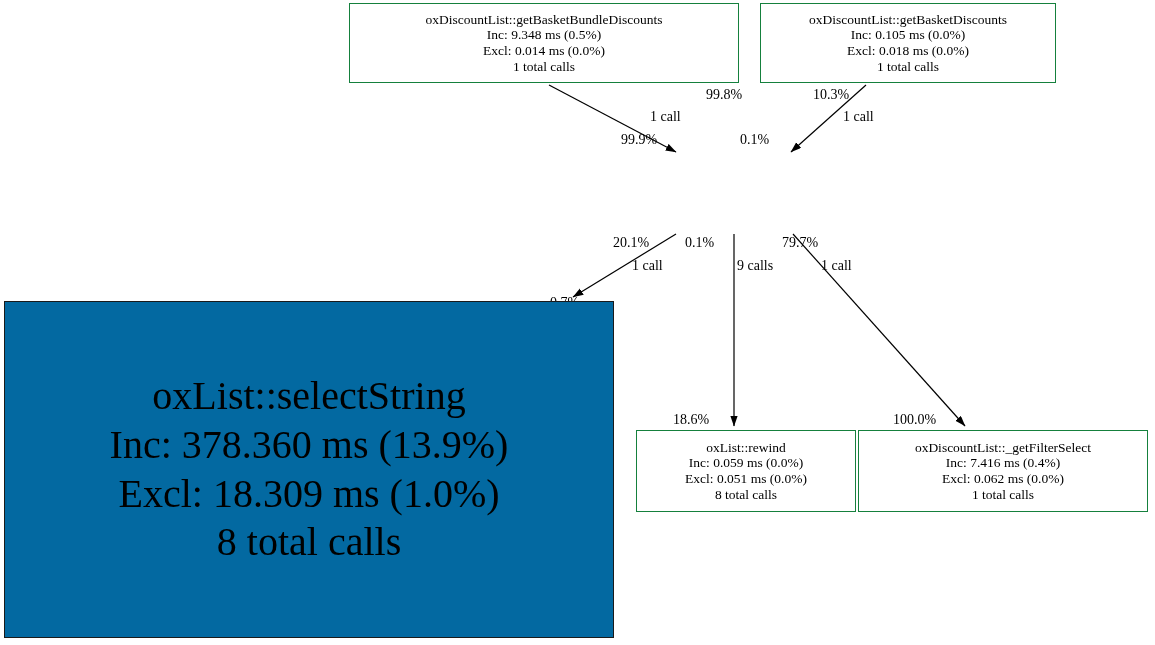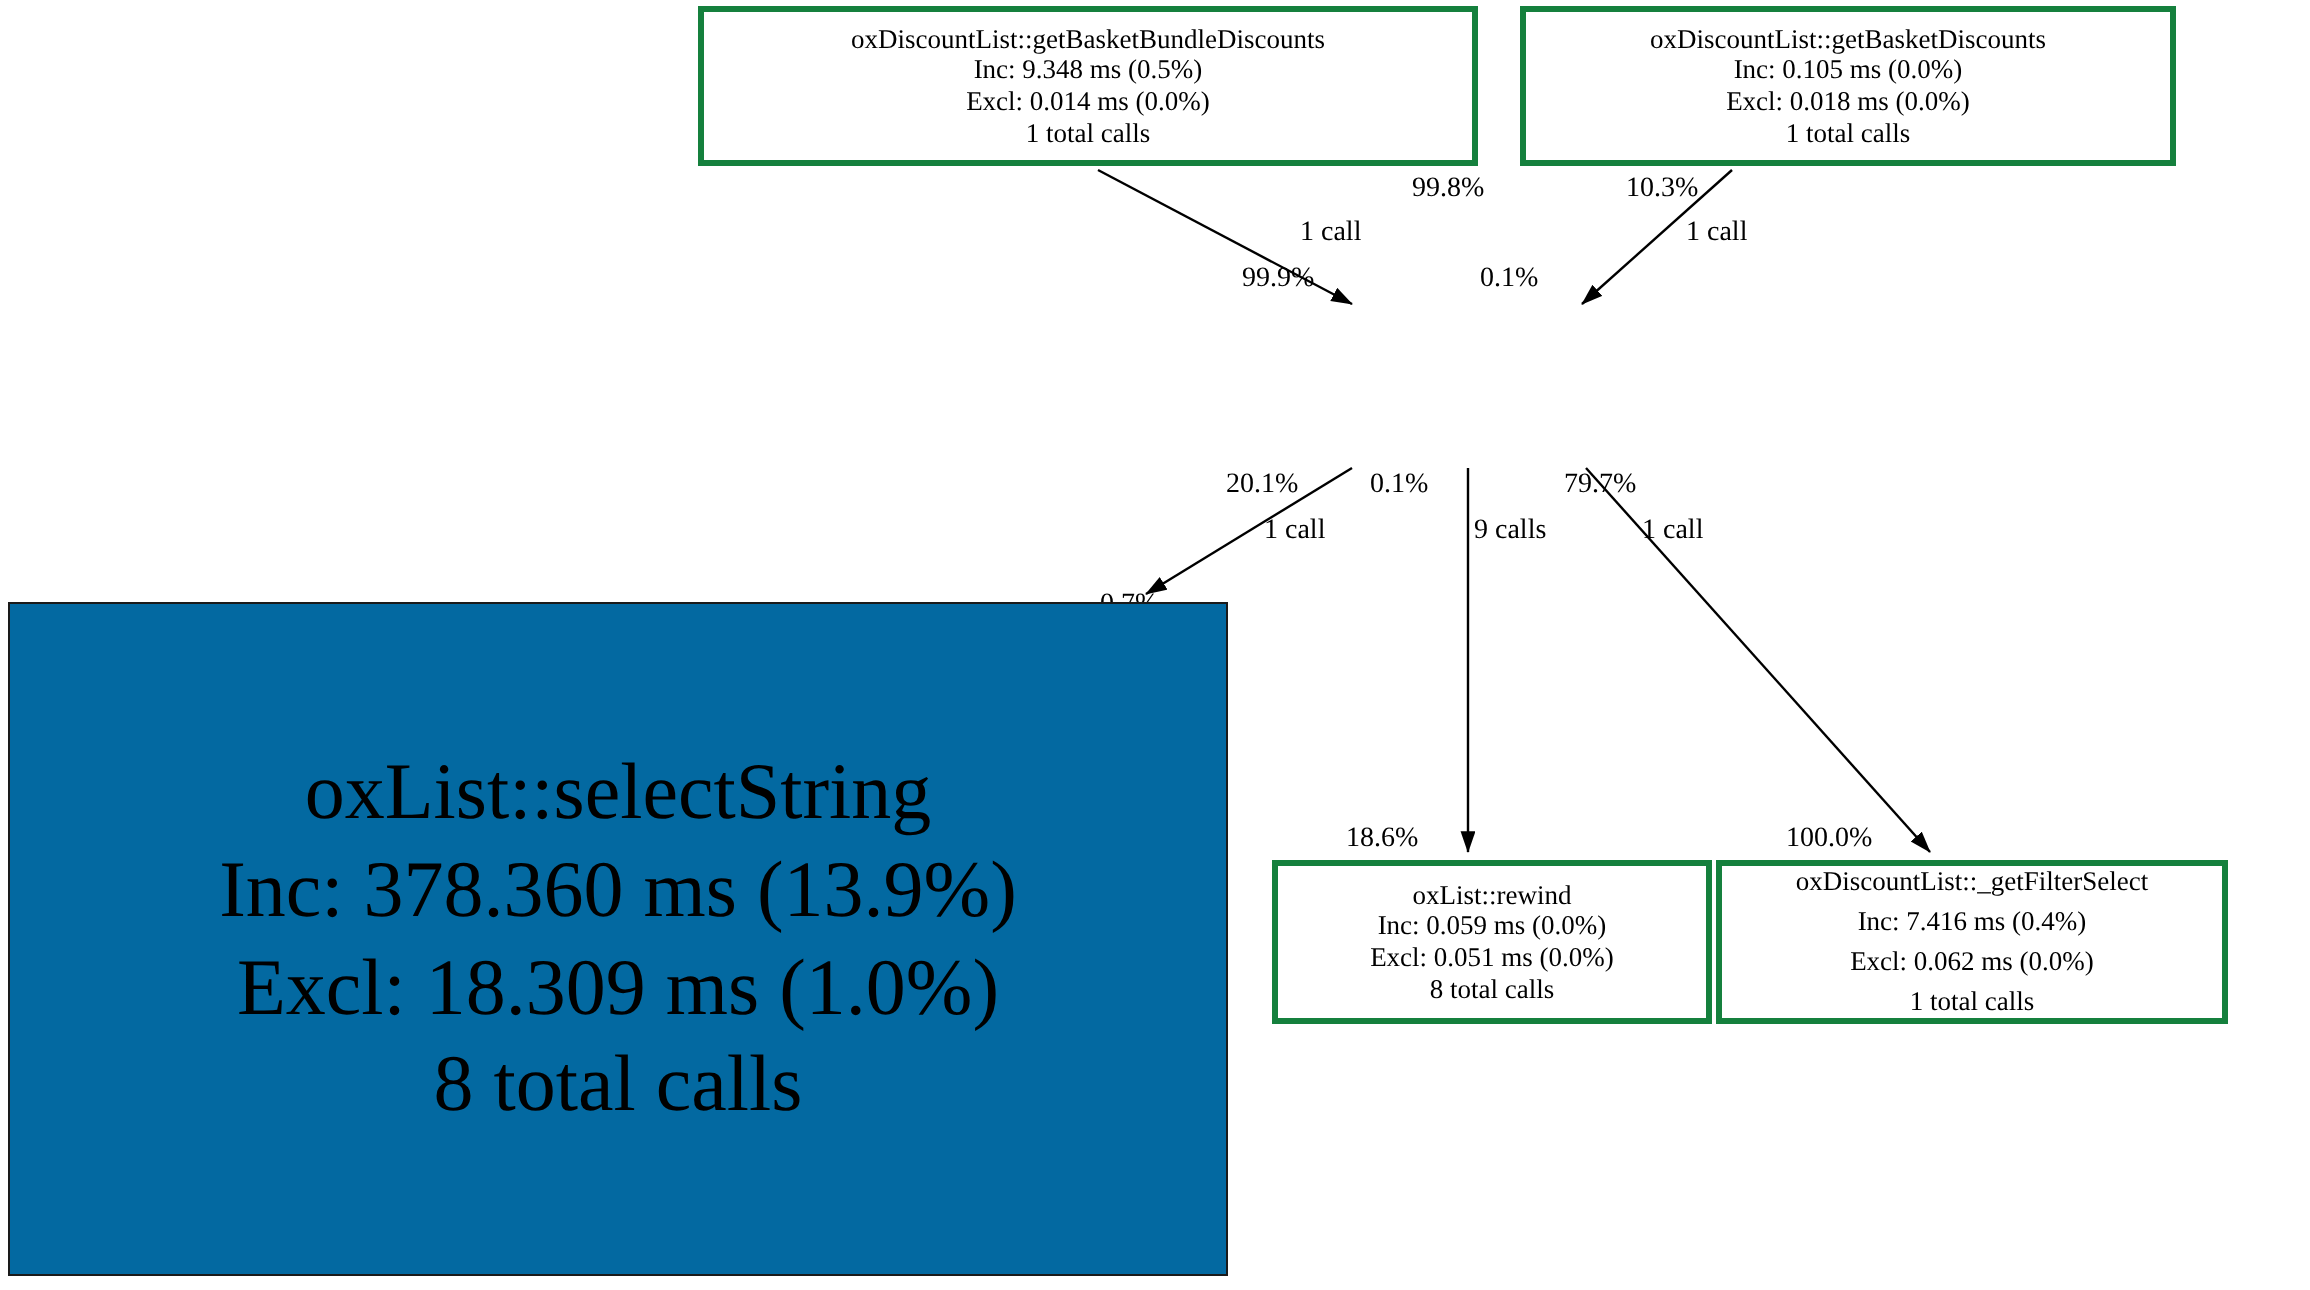--- a/index.html
+++ b/index.html
@@ -11,21 +11,21 @@
     position: relative;
     width: 1155px;
     height: 645px;
     background: #ffffff;
     overflow: hidden;
     font-family: "Liberation Serif", "DejaVu Serif", serif;
   }
   .node {
     position: absolute;
     box-sizing: border-box;
-    border: 3px solid #15803d;
+    border: 1px solid #15803d;
     background: #ffffff;
     display: flex;
     flex-direction: column;
     align-items: center;
     justify-content: center;
     text-align: center;
     color: #000000;
     line-height: 1.16;
   }
   .node .line {
@@ -97,21 +97,21 @@
   <div class="edge-label" style="left:821px; top:259px;">1 call</div>
   <div class="edge-label" style="left:893px; top:413px;">100.0%</div>
 
   <div class="node small" style="left:349px; top:3px; width:390px; height:80px;">
     <span class="line">oxDiscountList::getBasketBundleDiscounts</span>
     <span class="line">Inc: 9.348 ms (0.5%)</span>
     <span class="line">Excl: 0.014 ms (0.0%)</span>
     <span class="line">1 total calls</span>
   </div>
 
-  <div class="node small" style="left:760px; top:3px; width:328px; height:80px;">
+  <div class="node small" style="left:760px; top:3px; width:296px; height:80px;">
     <span class="line">oxDiscountList::getBasketDiscounts</span>
     <span class="line">Inc: 0.105 ms (0.0%)</span>
     <span class="line">Excl: 0.018 ms (0.0%)</span>
     <span class="line">1 total calls</span>
   </div>
 
 
   <div class="node highlight" style="left:4px; top:301px; width:610px; height:337px;">
     <span class="line">oxList::selectString</span>
     <span class="line">Inc: 378.360 ms (13.9%)</span>
@@ -119,20 +119,20 @@
     <span class="line">8 total calls</span>
   </div>
 
   <div class="node small" style="left:636px; top:430px; width:220px; height:82px;">
     <span class="line">oxList::rewind</span>
     <span class="line">Inc: 0.059 ms (0.0%)</span>
     <span class="line">Excl: 0.051 ms (0.0%)</span>
     <span class="line">8 total calls</span>
   </div>
 
-  <div class="node small" style="left:858px; top:430px; width:256px; height:82px;justify-content:space-between;">
+  <div class="node small" style="left:858px; top:430px; width:290px; height:82px;">
     <span class="line">oxDiscountList::_getFilterSelect</span>
     <span class="line">Inc: 7.416 ms (0.4%)</span>
     <span class="line">Excl: 0.062 ms (0.0%)</span>
     <span class="line">1 total calls</span>
   </div>
 
 </div>
 
 </body></html>

